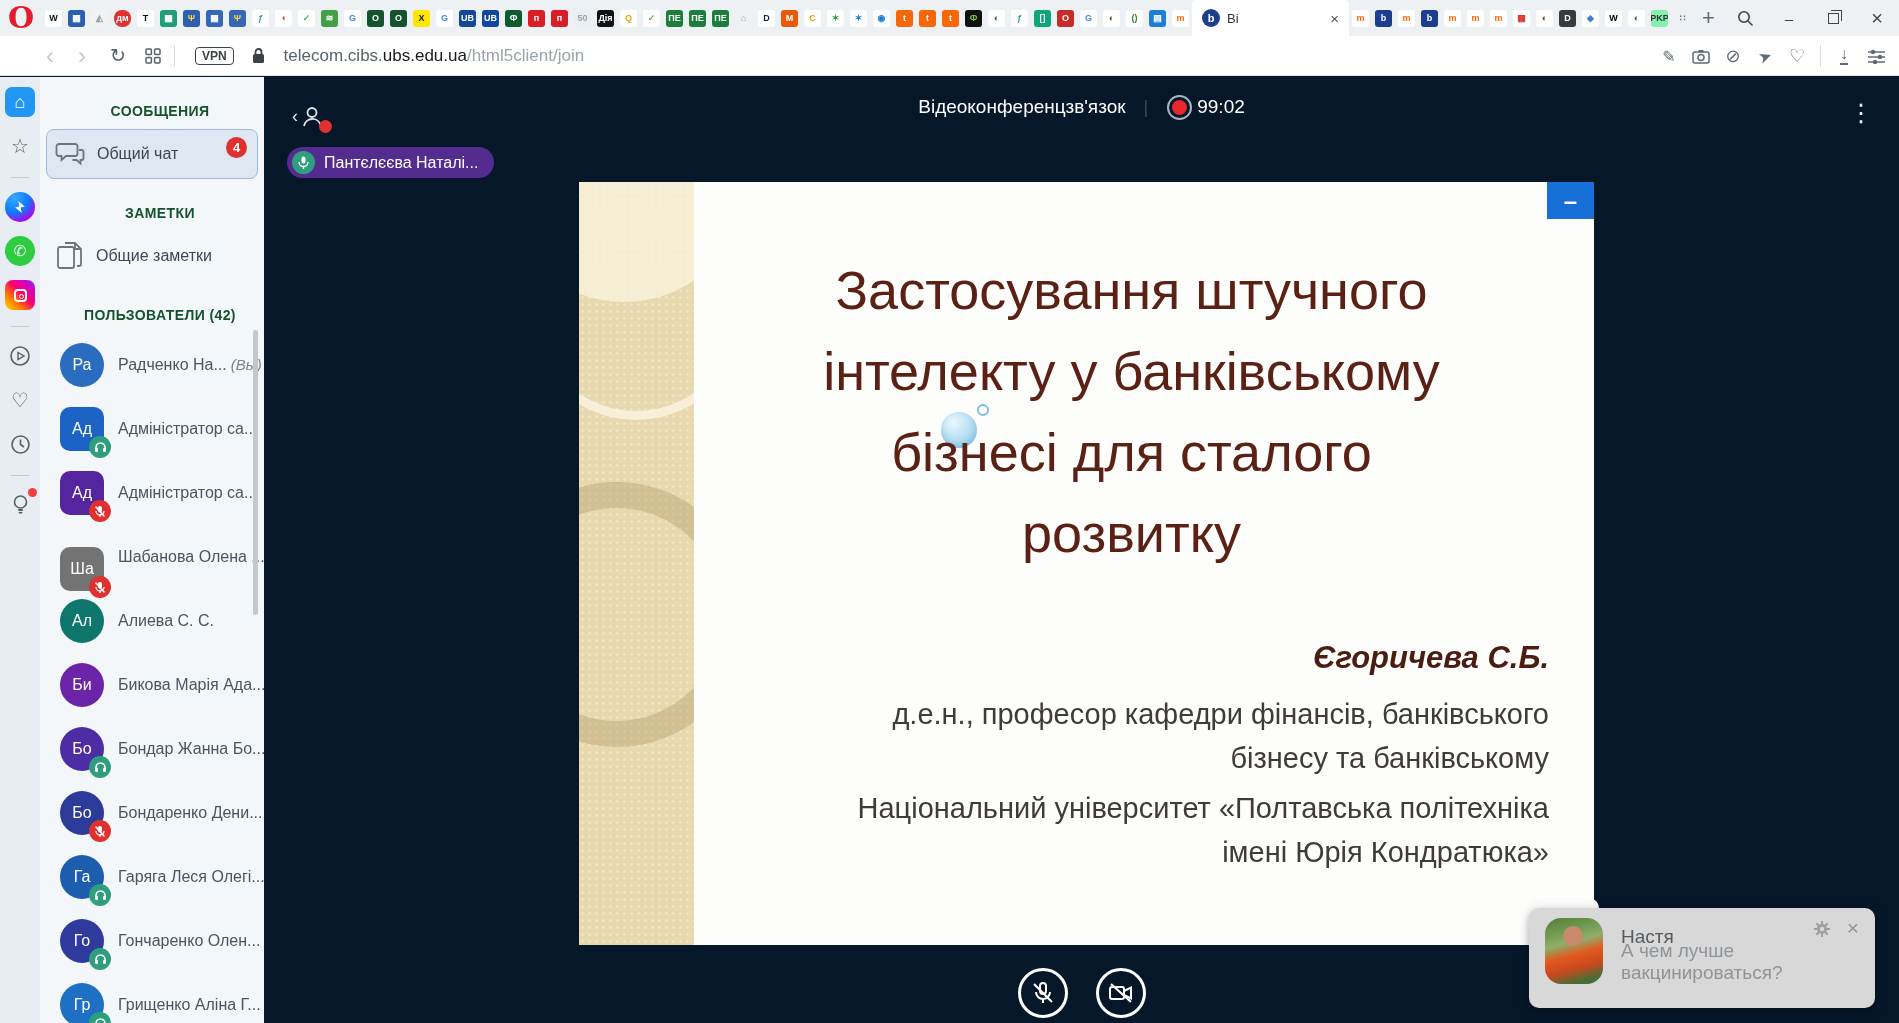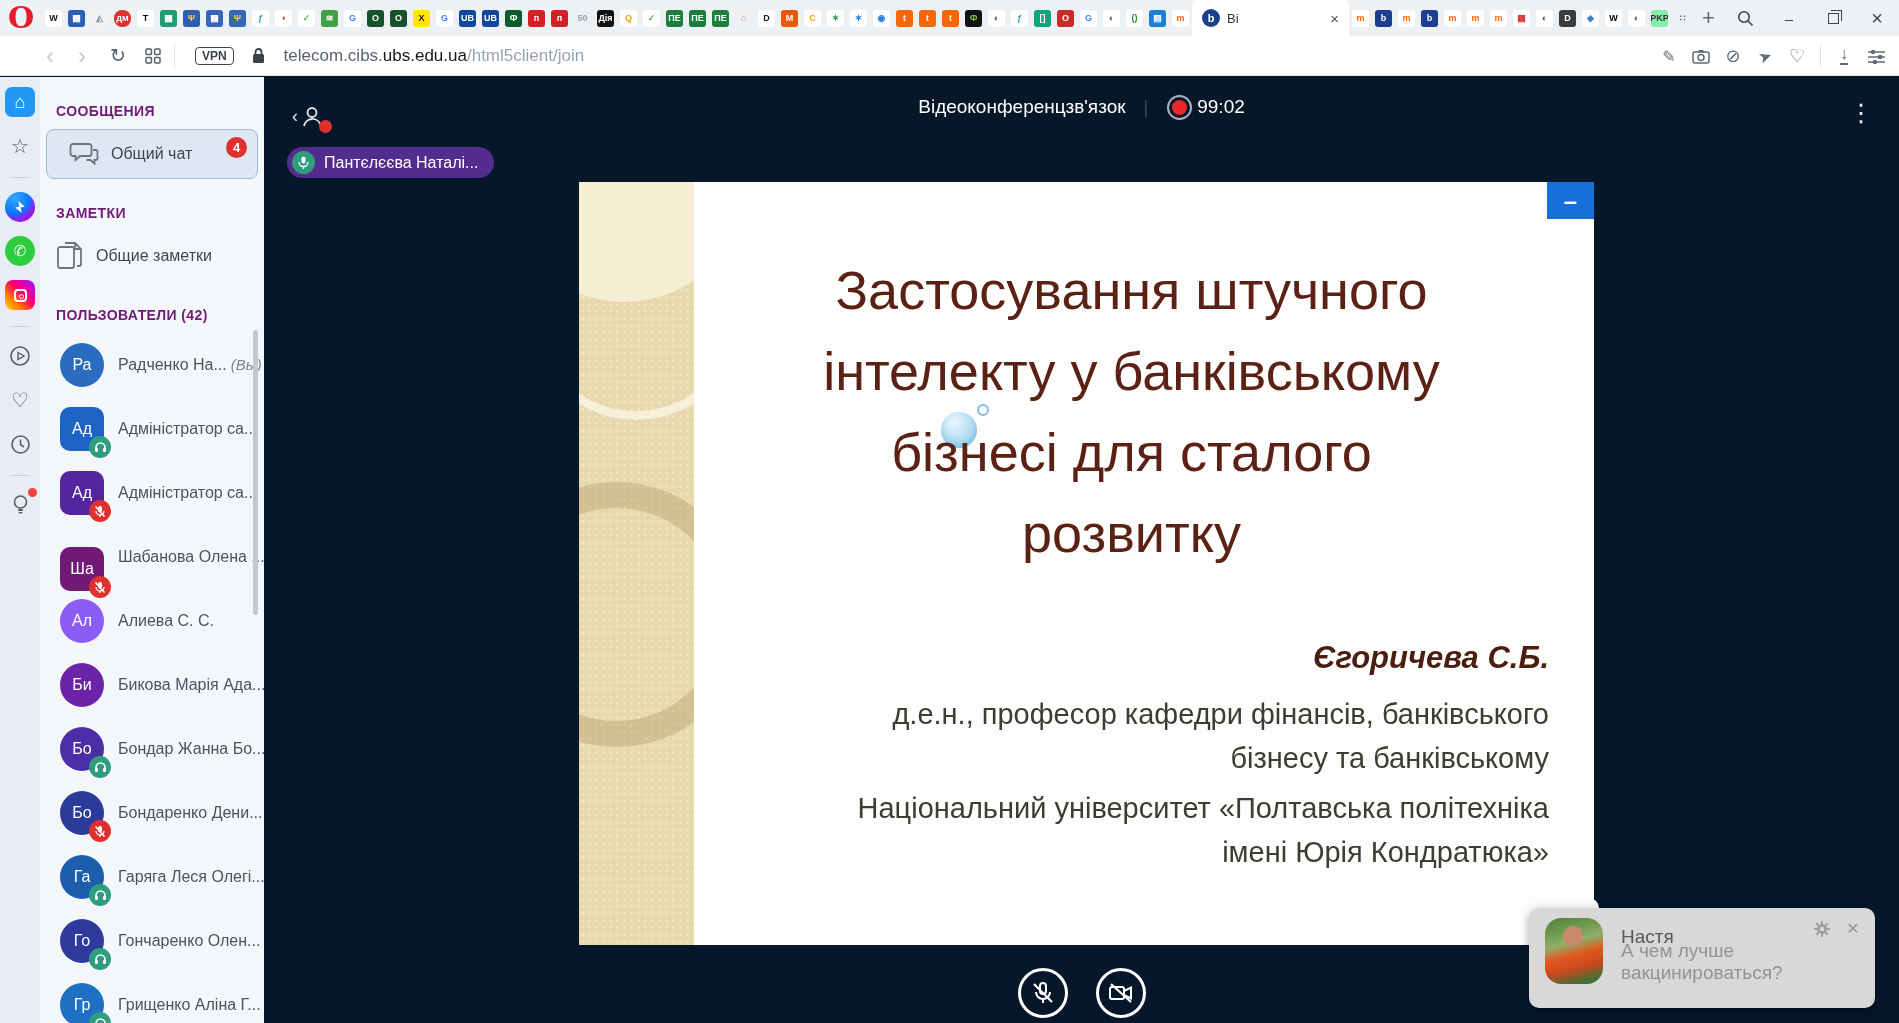--- a/index.html
+++ b/index.html
@@ -41,22 +41,22 @@
   .grad-msgr { background:radial-gradient(circle at 30% 20%, #39a8ff, #0a7cff 45%, #a10eeb 75%, #ff5297); border-radius:50%; }
   .grad-wa { background:#2ecc40; border-radius:50%; color:#fff; font-size:15px; }
   .grad-ig { background:linear-gradient(45deg,#ffd600,#ff7a00 30%,#ff0069 55%,#d300c5 80%,#7638fa); border-radius:8px; }
   .ig-lens { width:13px; height:13px; border:2px solid #fff; border-radius:4px; position:relative; }
   .ig-lens:after { content:""; position:absolute; left:3px; top:3px; width:3px; height:3px; border:1.4px solid #fff; border-radius:50%; }
   .bolt { width:12px; height:12px; background:#fff; clip-path:polygon(10% 55%, 45% 45%, 35% 0%, 90% 45%, 55% 55%, 65% 100%); }
   .reddot { position:absolute; right:-2px; top:-2px; width:9px; height:9px; border-radius:50%; background:#f03e3e; }
 
   
   #panel { position:absolute; left:40px; top:77px; width:224px; height:946px; background:#f4f7fa; }
-  .phead { font-size:14px; font-weight:bold; color:#701a75; letter-spacing:.4px; margin:26px 0 10px 16px; }
-  #chat-item { margin:0 6px; height:50px; background:#dfe8f2; border:1px solid #9fb9da; border-radius:8px; display:flex; align-items:center; padding:0 22px; cursor:pointer; position:relative; }
+  .phead { font-size:14px; font-weight:bold; color:#14532d; letter-spacing:.4px; margin:26px 0 10px 16px;text-align:center; }
+  #chat-item { margin:0 6px; height:50px; background:#dfe8f2; border:1px solid #9fb9da; border-radius:8px; display:flex; align-items:center; padding:0 8px; cursor:pointer; position:relative; }
   #notes-item { margin:0 6px; height:50px; display:flex; align-items:center; padding:0 10px; cursor:pointer; }
   .pitem-label { font-size:16px; color:#3b4754; margin-left:12px; }
   #chat-badge { position:absolute; right:10px; top:7px; min-width:21px; height:21px; background:#e03131; color:#fff; border-radius:50%; font-size:13px; font-weight:bold; display:flex; align-items:center; justify-content:center; }
   .picon { color:#6a7580; }
   #userlist { margin-top:6px; }
   .urow { display:flex; align-items:center; height:64px; padding-left:20px; cursor:pointer; position:relative; }
   .uav { width:44px; height:44px; color:#fff; font-size:16px; display:flex; align-items:center; justify-content:center; position:relative; flex-shrink:0; }
   .uav.circle { border-radius:50%; }
   .uav.square { border-radius:10px; }
   .ubadge { position:absolute; right:-7px; bottom:-7px; width:22px; height:22px; border-radius:50%; display:none; align-items:center; justify-content:center; }
@@ -560,38 +560,38 @@
               <path d="M2 6 a4 4 0 0 0 8 0" fill="none" stroke="#fff" stroke-width="1.3"></path>
               <line x1="6" y1="10" x2="6" y2="12" stroke="#fff" stroke-width="1.3"></line>
               <line x1="1.5" y1="1.5" x2="10.5" y2="11.5" stroke="#fff" stroke-width="1.5"></line>
             </svg>
           </span>
         </span>
         <span class="uname"><span>Адміністратор са...</span><span class="usuffix"></span></span>
       </div>
 
       <div class="urow">
-        <span class="uav square" style="background: #701a75; margin-top: 24px;">
+        <span class="uav square" style="background: #737373; margin-top: 24px;">
           <span>Ша</span>
 
           <span class="ubadge muted">
 
             <svg class="i-mm" width="12" height="13" viewBox="0 0 12 13">
               <rect x="4" y="1" width="4" height="6.5" rx="2" fill="#fff"></rect>
               <path d="M2 6 a4 4 0 0 0 8 0" fill="none" stroke="#fff" stroke-width="1.3"></path>
               <line x1="6" y1="10" x2="6" y2="12" stroke="#fff" stroke-width="1.3"></line>
               <line x1="1.5" y1="1.5" x2="10.5" y2="11.5" stroke="#fff" stroke-width="1.5"></line>
             </svg>
           </span>
         </span>
         <span class="uname"><span>Шабанова Олена ...</span><span class="usuffix"></span></span>
       </div>
 
       <div class="urow">
-        <span class="uav circle" style="background: #8b5cf6;">
+        <span class="uav circle" style="background: #0f766e;">
           <span>Ал</span>
 
         </span>
         <span class="uname"><span>Алиева С. С.</span><span class="usuffix"></span></span>
       </div>
 
       <div class="urow">
         <span class="uav circle" style="background: rgb(107, 36, 167);">
           <span>Би</span>
 

